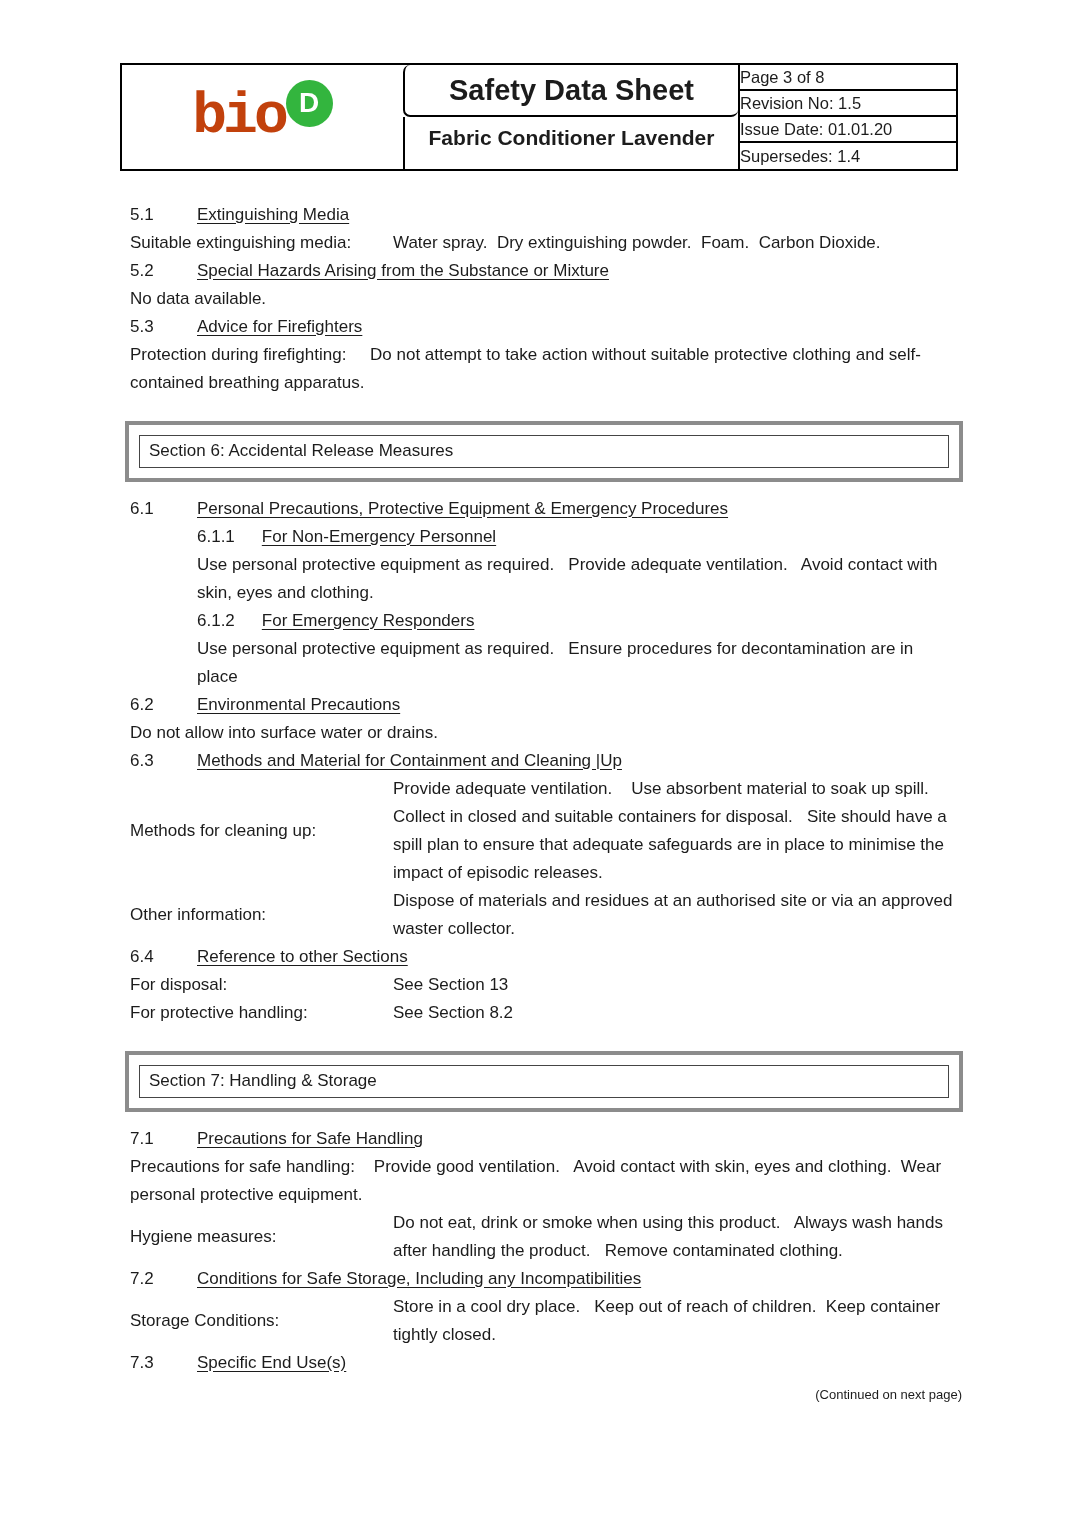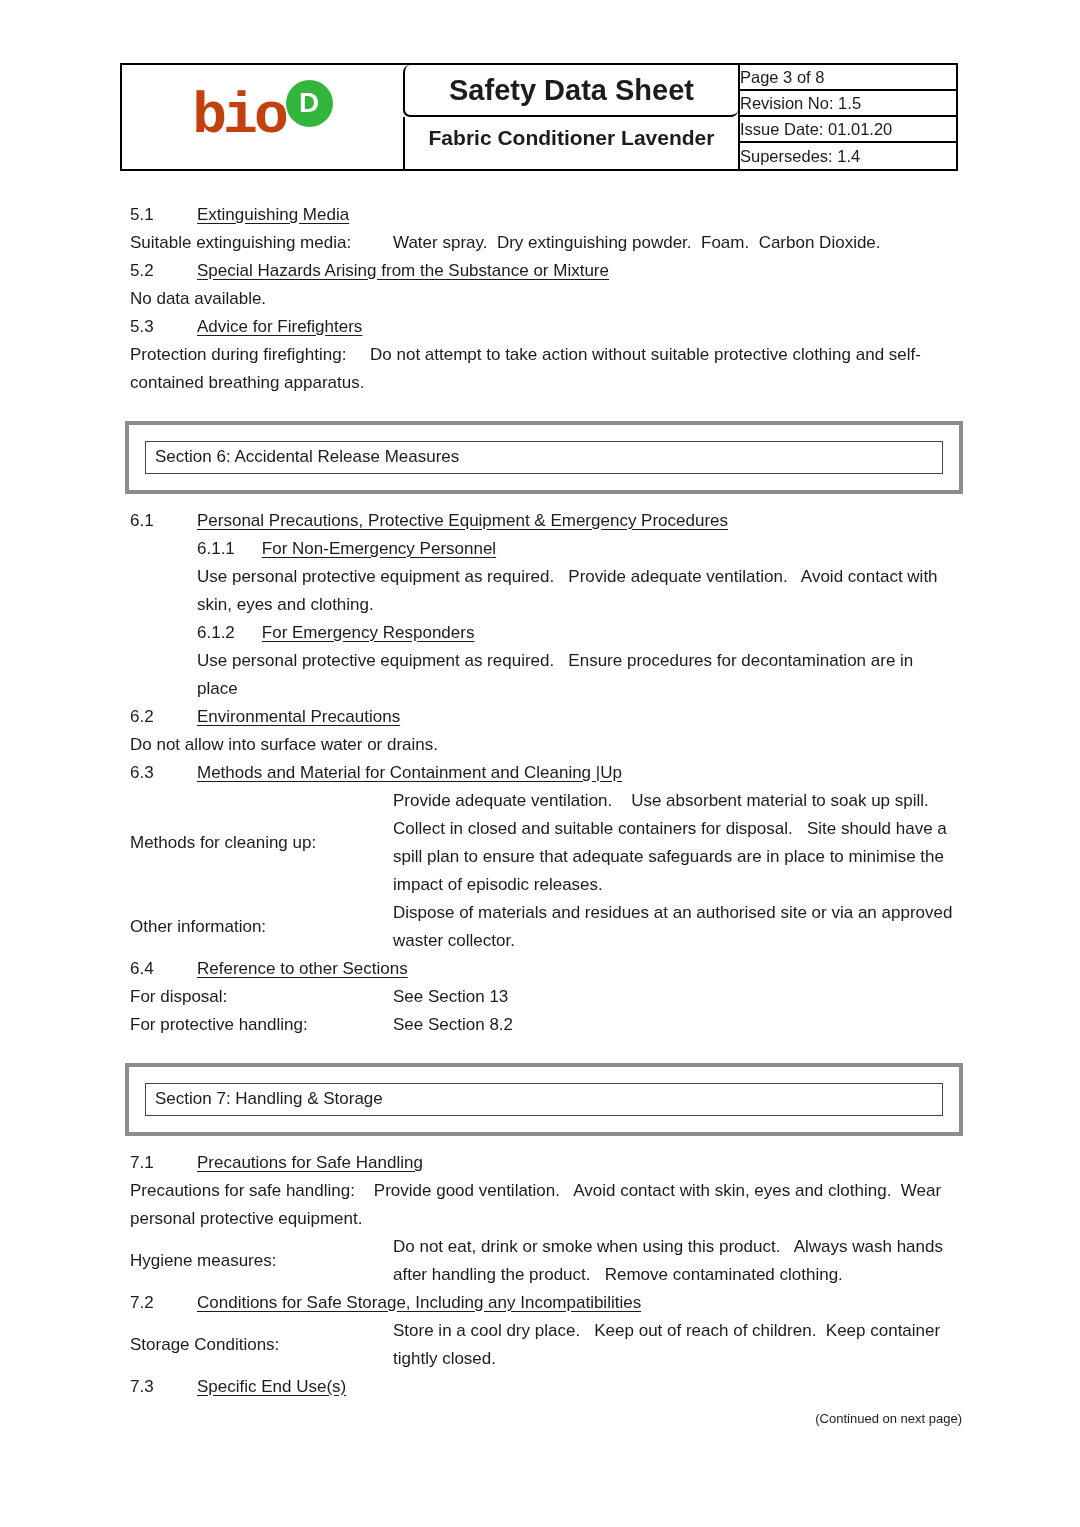--- a/index.html
+++ b/index.html
@@ -109,21 +109,21 @@
   .sh-num { margin-right: 7px; }
   .para { white-space: pre-wrap; }
   .para.indent { margin-left: 67px; }
   .defrow { display: flex; align-items: center; }
   .def-label { width: 263px; flex-shrink: 0; white-space: pre-wrap; }
   .def-value { flex: 1; white-space: pre-wrap; }
 
   .section-banner {
     border: 4px solid #8c8c8c;
     background: #ffffff;
-    padding: 16px;
+    padding: 10px;
     margin: 24px -5px 13px -5px;
   }
   .banner-inner {
     border: 1px solid #454545;
     padding: 1px 9px 2px 9px;
     font-size: 17px;
   }
   .cont-note {
     text-align: right;
     font-size: 13px;

